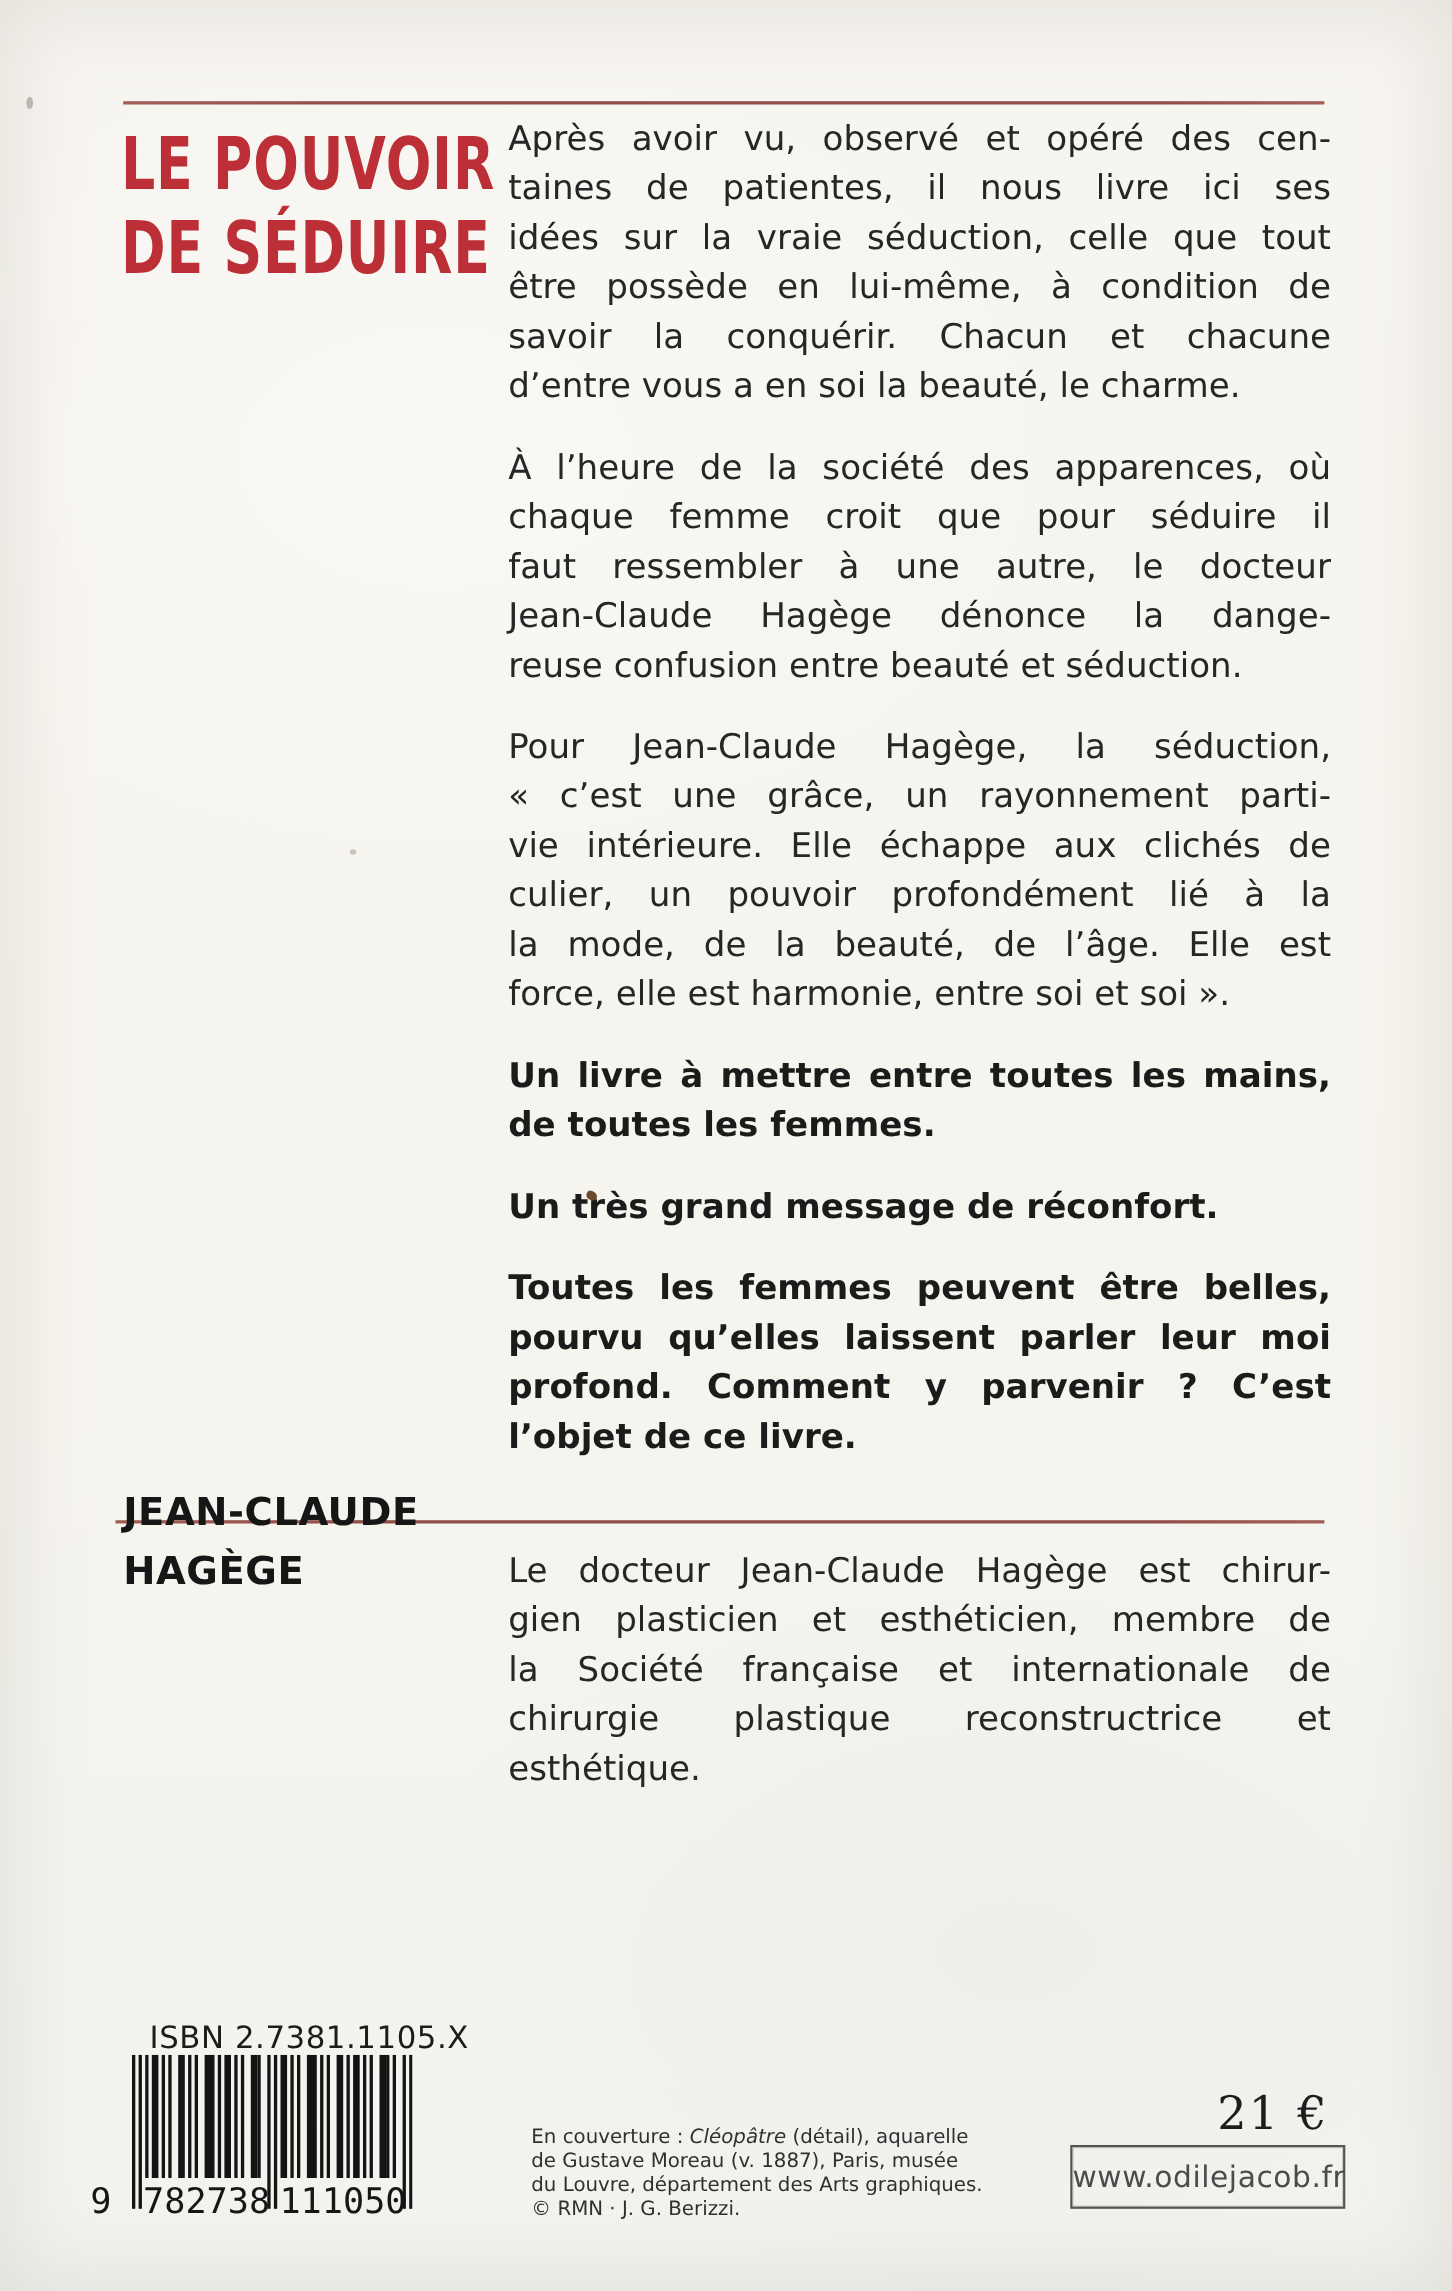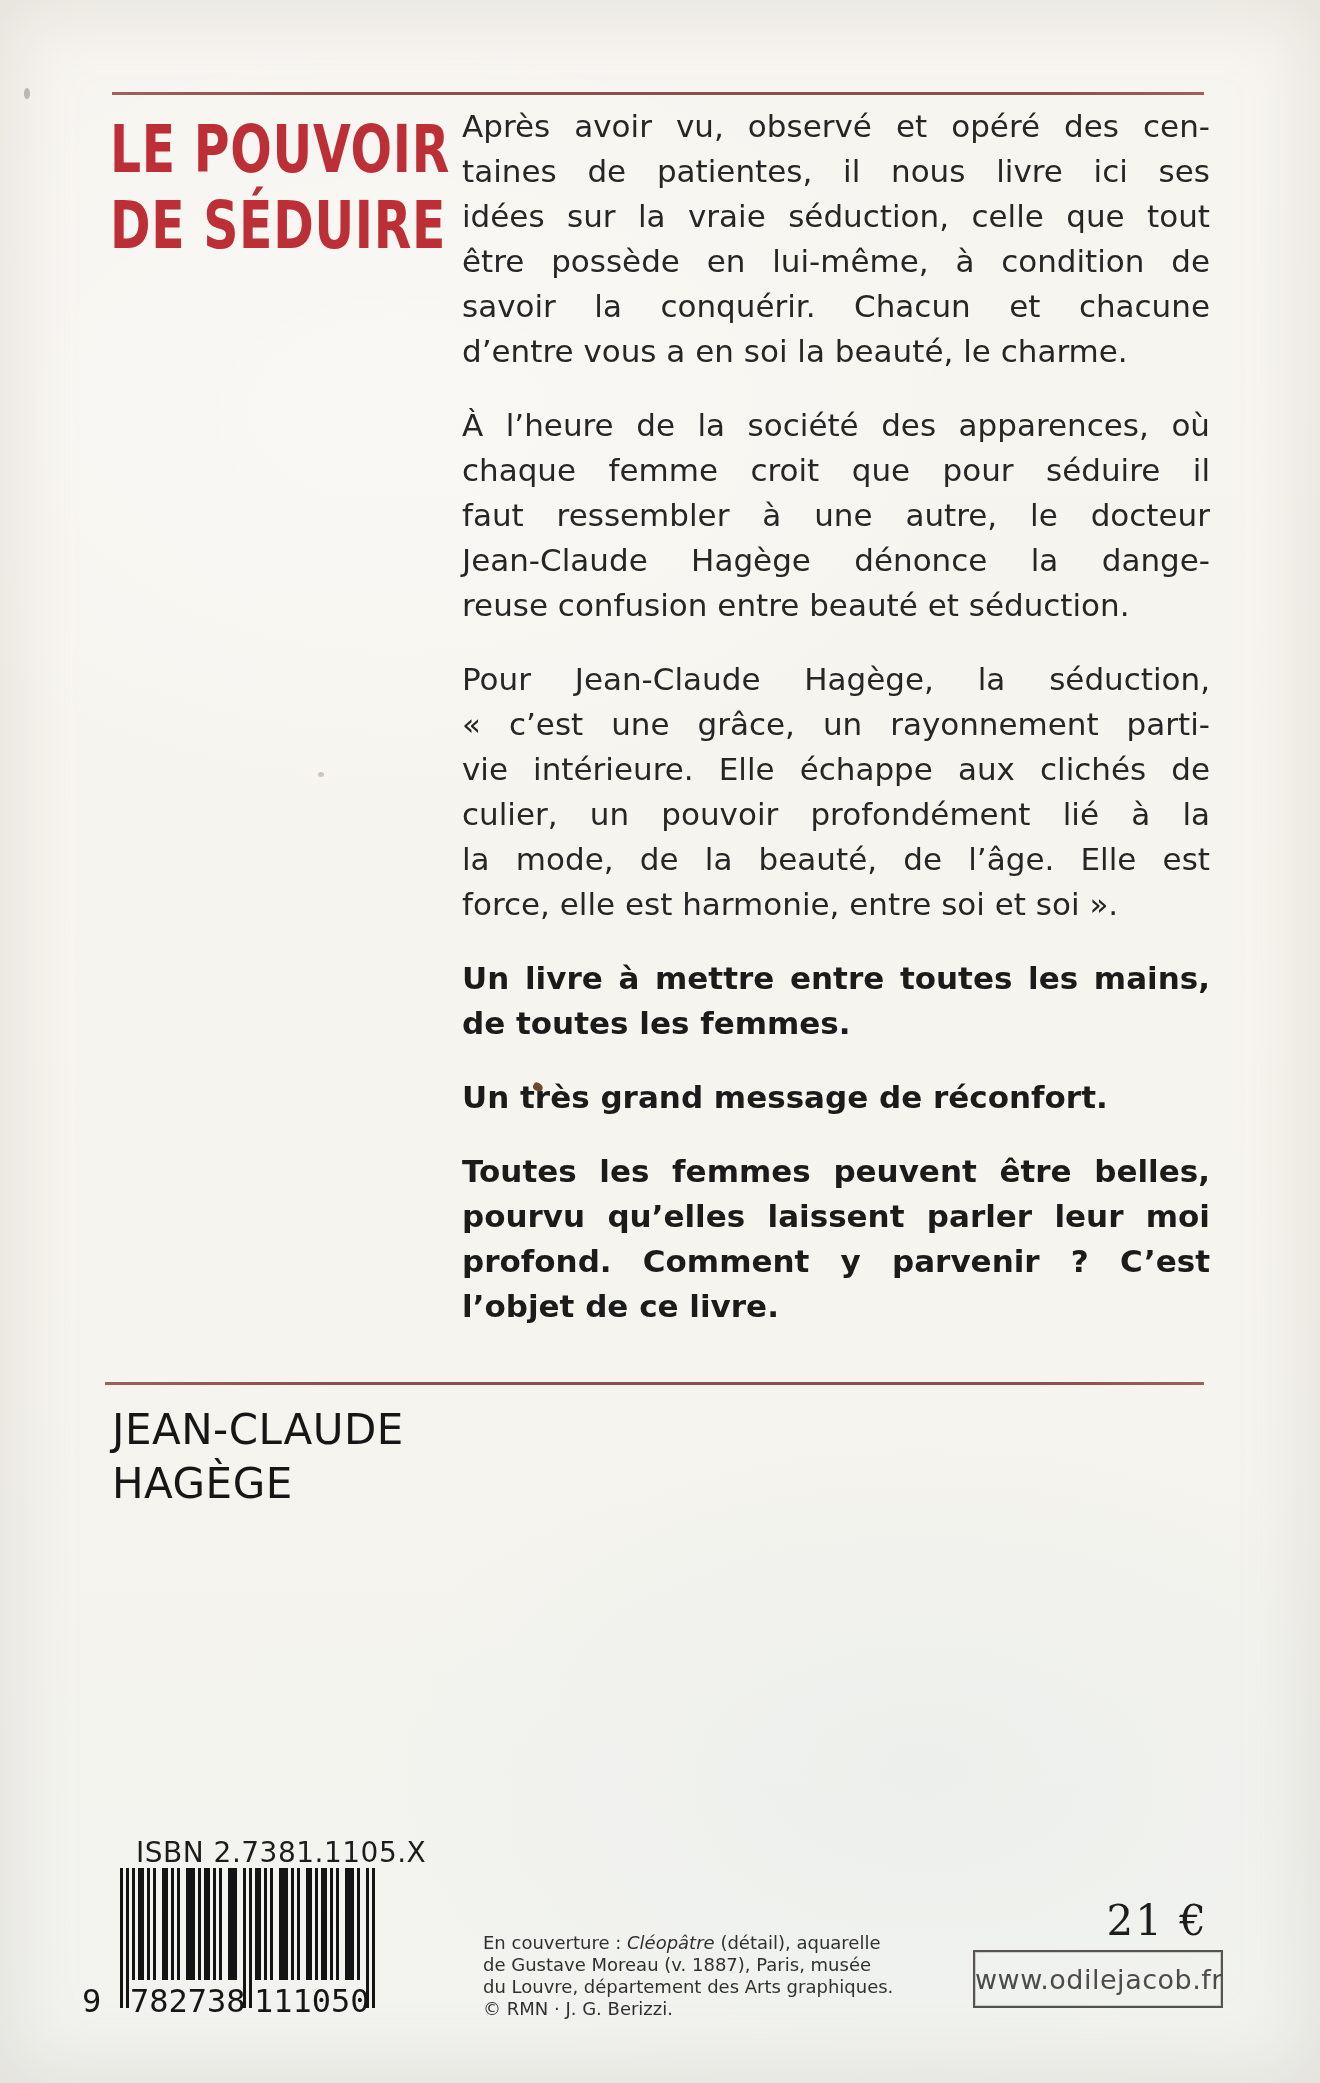--- a/index.html
+++ b/index.html
@@ -27,22 +27,22 @@
   }
   .book-title span{display:block;}
 
   .synopsis{position:absolute;left:462px;top:104px;width:748px;font-size:31px;line-height:45px;color:#262626;}
   .para{margin:0 0 29px 0;}
   .para.bold{font-weight:bold;color:#1b1b1b;margin-top:12px;}
   .jline{display:block;text-align:justify;text-align-last:justify;}
   .jline.last{text-align-last:left;}
 
   .author-name{
-    position:absolute;left:112px;top:1403px;
-    font-weight:normal;font-size:42px;line-height:54px;letter-spacing:0.5px;color:#161616;
+    position:absolute;left:112px;top:1348px;
+    font-weight:bold;font-size:35px;line-height:54px;letter-spacing:0.5px;color:#161616;
   }
   .author-name span{display:block;}
   .author-bio{position:absolute;left:462px;top:1406px;width:748px;font-size:31px;line-height:45px;color:#262626;}
 
   .isbn{position:absolute;left:136px;top:1836px;font-size:28px;letter-spacing:0.5px;color:#1c1c1c;}
   .barcode{position:absolute;left:120px;top:1868px;width:255px;height:144px;}
   .bc-digit{position:absolute;top:1982px;font-family:"DejaVu Sans Mono",monospace;font-size:32px;color:#161616;white-space:nowrap;}
   .bc-prefix{left:82px;}
   .bc-g1{left:130px;}
   .bc-g2{left:254px;}
@@ -114,20 +114,27 @@
       </div>
     </div>
 
   <div class="rule rule-mid"></div>
 
   <div class="author-name">
     <span>JEAN-CLAUDE</span>
     <span>HAGÈGE</span>
   </div>
 
+  <div class="author-bio">
+      <span class="jline">Le docteur Jean-Claude Hagège est chirur-</span>
+      <span class="jline">gien plasticien et esthéticien, membre de</span>
+      <span class="jline">la Société française et internationale de</span>
+      <span class="jline">chirurgie plastique reconstructrice et</span>
+      <span class="jline last">esthétique.</span>
+    </div>
 
   <div class="isbn">ISBN 2.7381.1105.X</div>
 
   <svg class="barcode" viewBox="0 0 255 144" xmlns="http://www.w3.org/2000/svg" aria-hidden="true">
     <g fill="#141414">
       <rect x="0" y="0" width="3" height="140"></rect>
         <rect x="6" y="0" width="3" height="140"></rect>
       <rect x="12" y="0" width="3" height="112"></rect>
         <rect x="18" y="0" width="6" height="112"></rect>
       <rect x="27" y="0" width="3" height="112"></rect>

